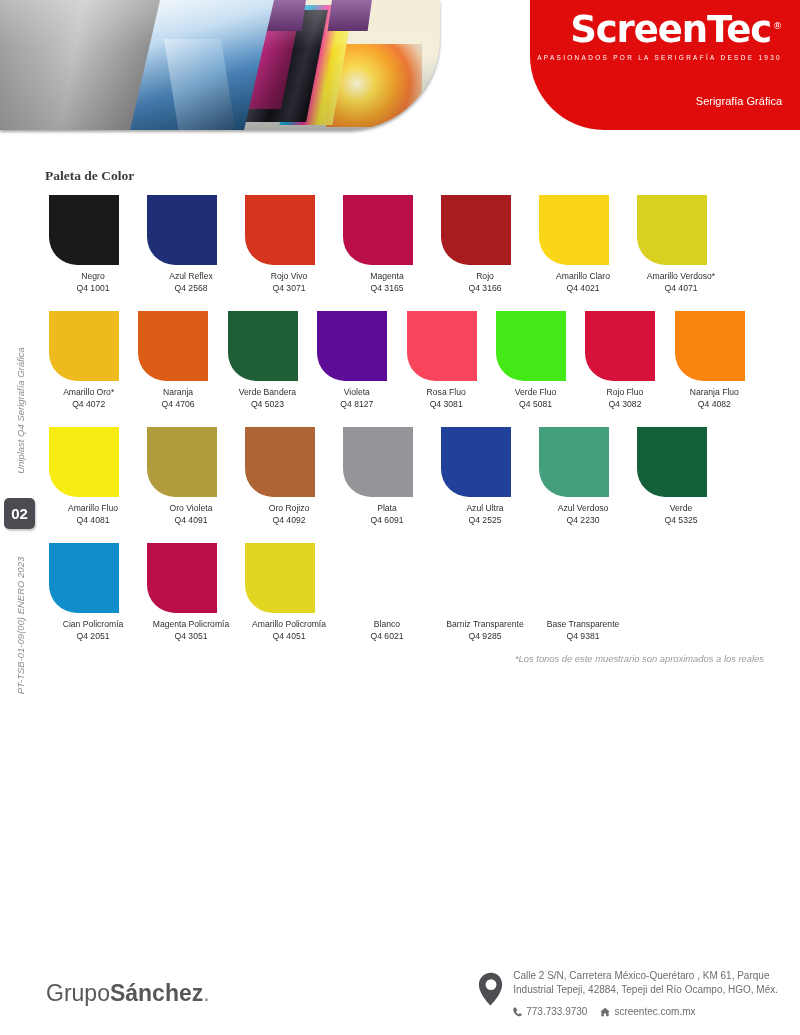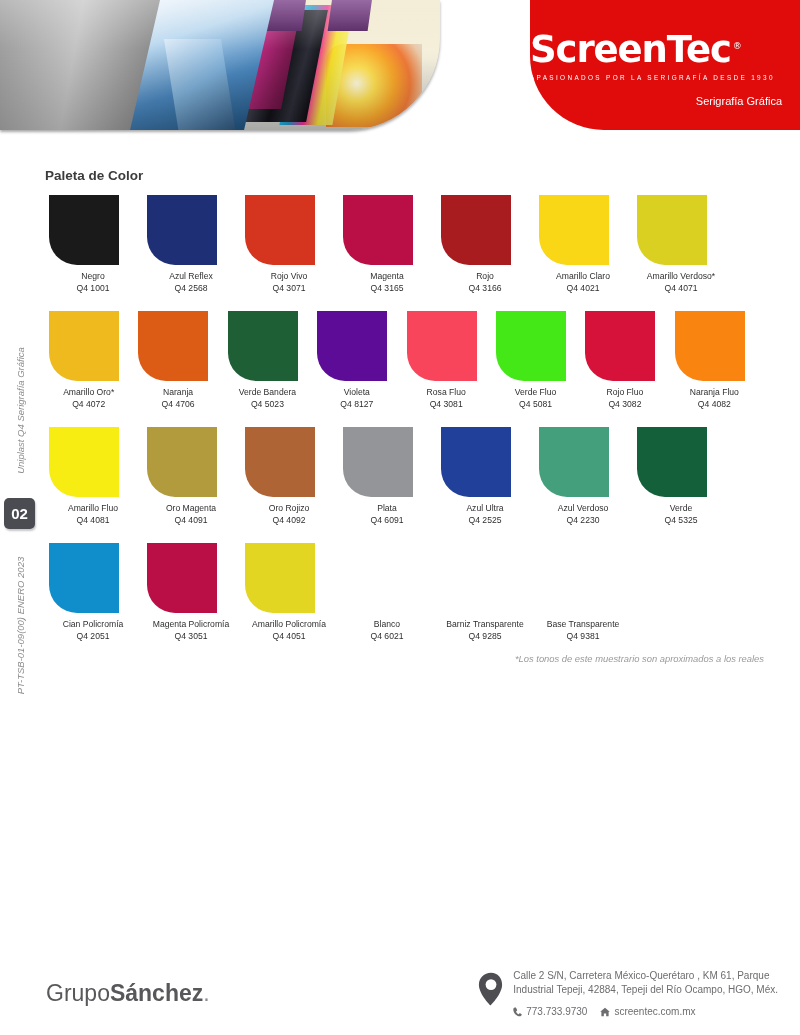--- a/index.html
+++ b/index.html
@@ -96,22 +96,22 @@
     top: 0;
     left: 530px;
     width: 270px;
     height: 130px;
     background: #e00c0c;
     border-bottom-left-radius: 74px;
   }
 
   .logo-wrap {
     position: absolute;
-    top: 31px; left: 0; right: 18px;
-    text-align: left;
+    top: 11px; left: 0; right: 18px;
+    text-align: right;
   }
   .logo-text {
     font-family: "DejaVu Sans", sans-serif;
     font-weight: bold;
     font-size: 37px;
     letter-spacing: -1.1px;
     color: #ffffff;
     line-height: 1;
     display: inline-block;
   }
@@ -177,21 +177,21 @@
   }
 
   
   .section-title {
     position: absolute;
     left: 45px;
     top: 168px;
     font-size: 13.5px;
     font-weight: bold;
     color: #3c3c3c;
-    font-family: Liberation Sans, sans-serif;
+    font-family: Liberation Serif, serif;
   }
 
   .palette {
     position: absolute;
     left: 45px;
     top: 195px;
     width: 713px;
   }
 
   .swatch-row {
@@ -379,21 +379,21 @@
           <div class="swatch-label"><span>Naranja Fluo</span><span class="swatch-code">Q4 4082</span></div>
         </div>
       </div>
       <div class="swatch-row">
         <div class="swatch-cell">
           <div class="swatch-chip" style="background: rgb(247, 237, 18);"></div>
           <div class="swatch-label"><span>Amarillo Fluo</span><span class="swatch-code">Q4 4081</span></div>
         </div>
         <div class="swatch-cell">
           <div class="swatch-chip" style="background: rgb(178, 155, 61);"></div>
-          <div class="swatch-label"><span>Oro Magenta</span><span class="swatch-code">Q4 4091</span></div>
+          <div class="swatch-label"><span>Oro Violeta</span><span class="swatch-code">Q4 4091</span></div>
         </div>
         <div class="swatch-cell">
           <div class="swatch-chip" style="background: rgb(174, 100, 52);"></div>
           <div class="swatch-label"><span>Oro Rojizo</span><span class="swatch-code">Q4 4092</span></div>
         </div>
         <div class="swatch-cell">
           <div class="swatch-chip" style="background: rgb(147, 149, 152);"></div>
           <div class="swatch-label"><span>Plata</span><span class="swatch-code">Q4 6091</span></div>
         </div>
         <div class="swatch-cell">

